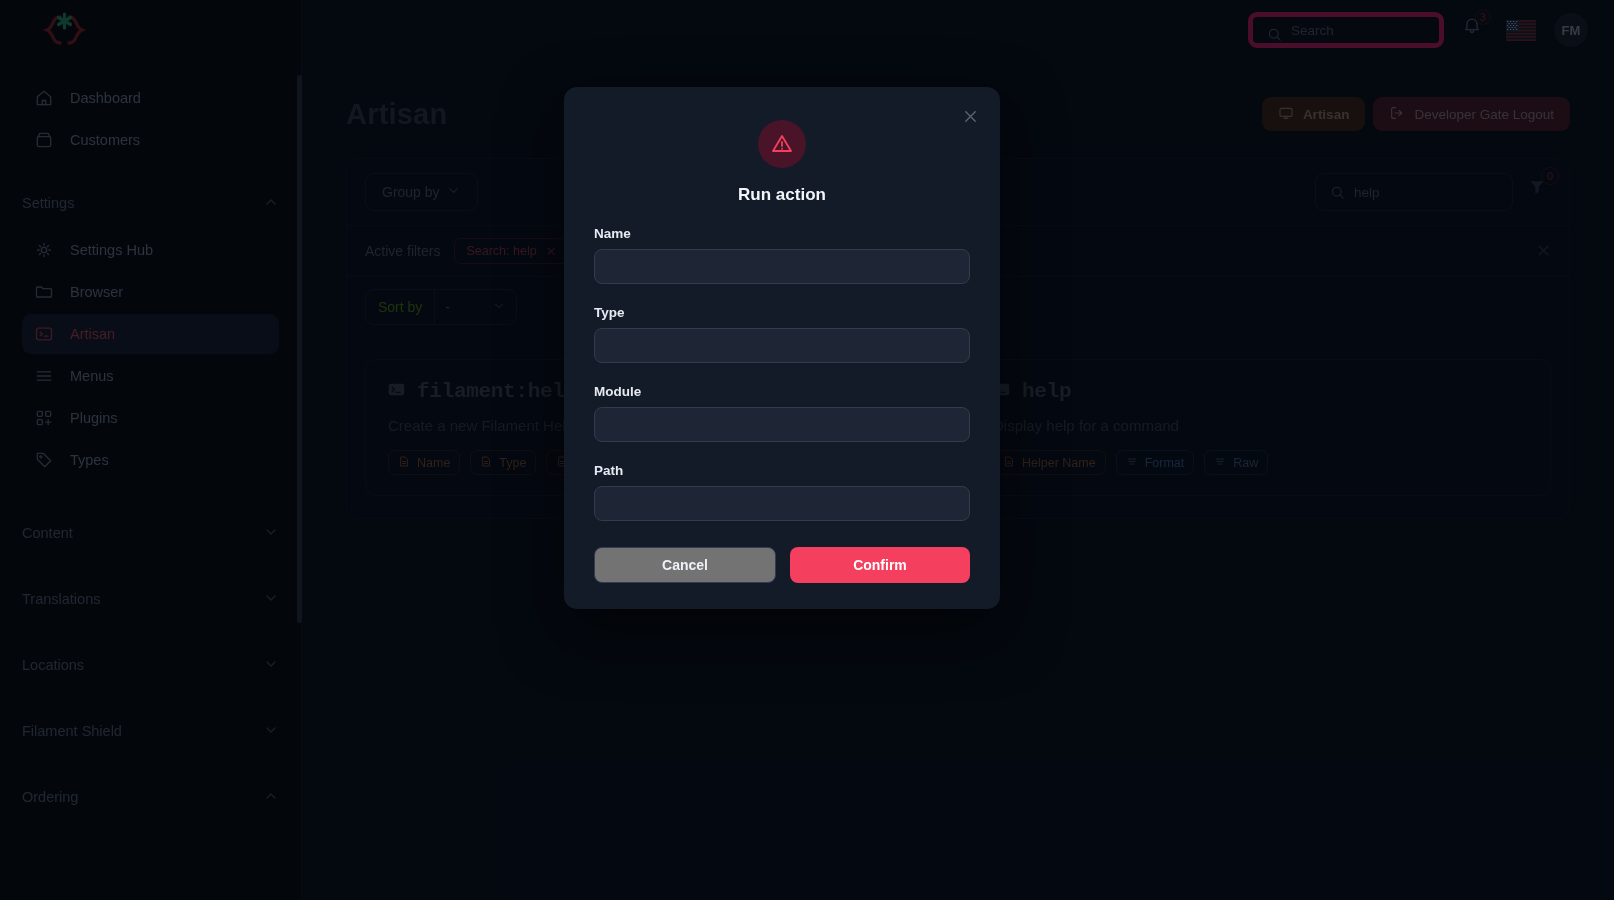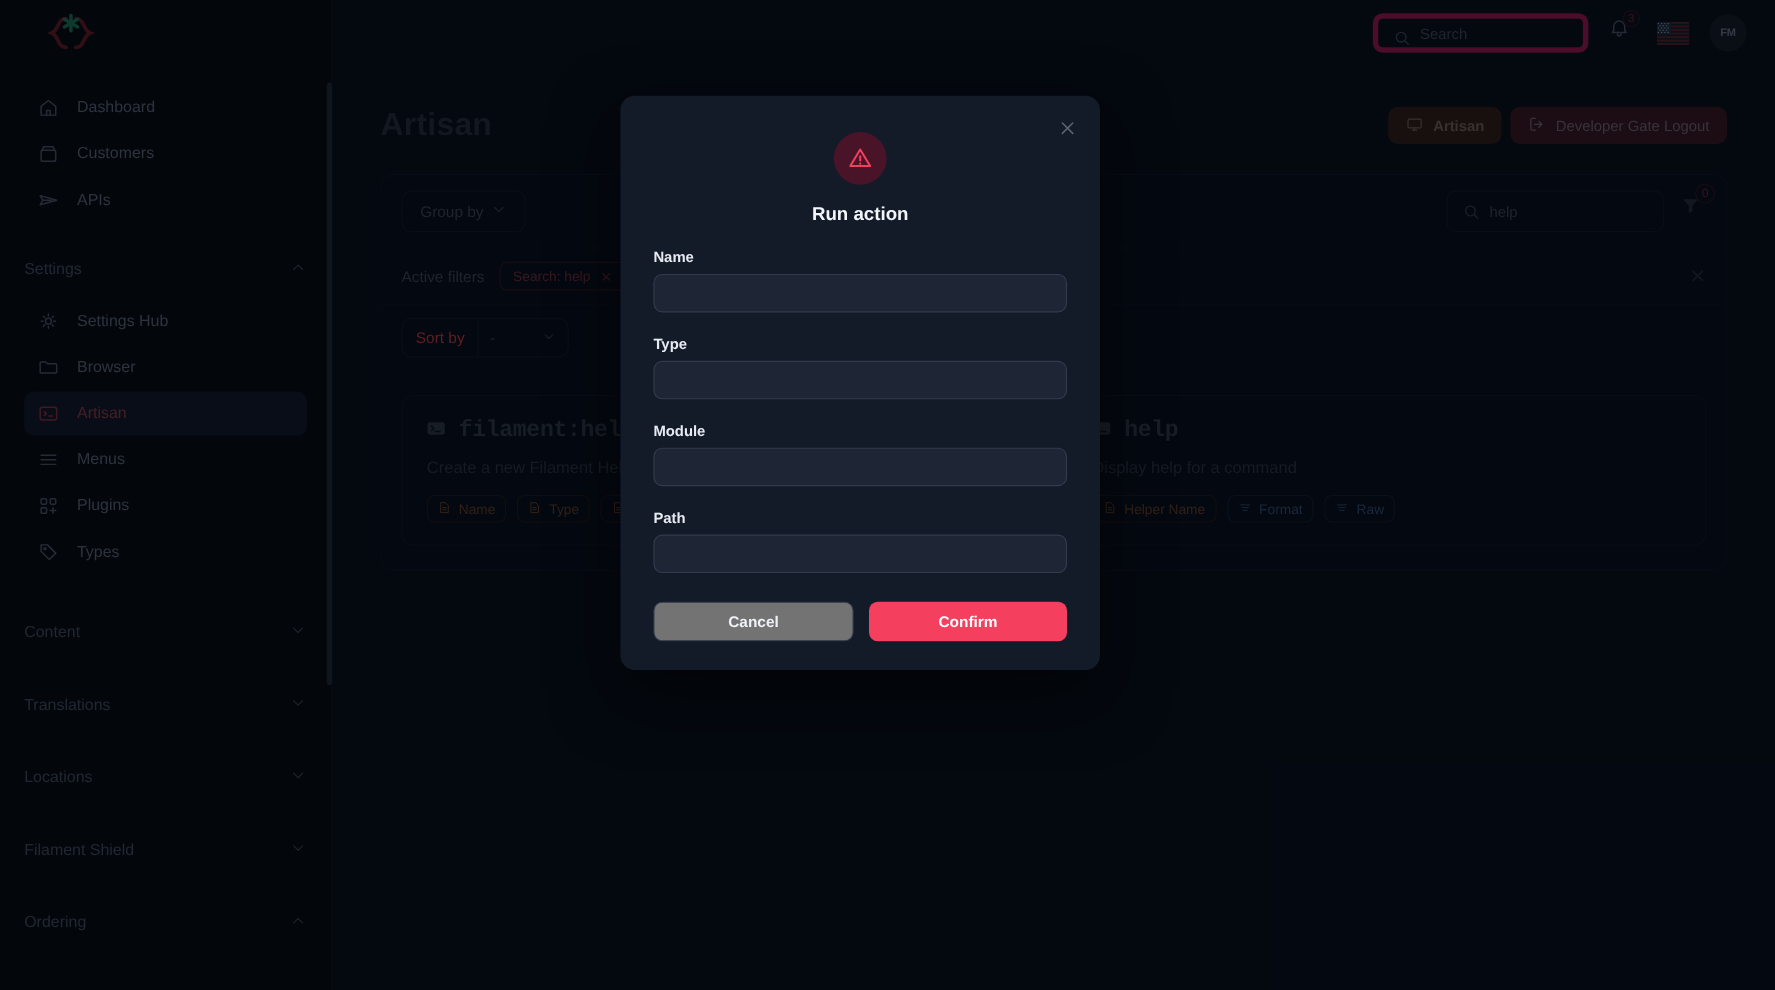--- a/index.html
+++ b/index.html
@@ -71,21 +71,21 @@
   .bell-badge {
     position: absolute; left: 13px; top: -6px;
     min-width: 16px; height: 16px; padding: 0 3px;
     border: 1px solid #3a1320; border-radius: 8px;
     color: #8d2336; font-size: 10.5px; line-height: 14px; text-align: center;
     background: #0b0f19;
   }
   .flag { width: 30px; height: 21px; position: relative; overflow: hidden; border-radius: 1px; cursor:pointer;}
   .avatar {
     width: 34px; height: 34px; border-radius: 50%;
-    background: #151b27; color: #8892a3; font-size: 10px; font-weight: 600;
+    background: #151b27; color: #8892a3; font-size: 13px; font-weight: 600;
     display:flex; align-items:center; justify-content:center; cursor:pointer;
   }
 
   
   .page { position: absolute; left: 302px; top: 60px; right: 0; bottom: 0; padding: 28px 44px 0 44px; }
   .page-head { display:flex; align-items:center; justify-content:space-between; height: 52px; }
   .page-title { font-size: 29px; font-weight: 700; color: #2c3443; letter-spacing: .2px; }
   .head-actions { display:flex; gap: 8px; }
   .btn-output {
     display:flex; align-items:center; gap: 9px; height: 34px; padding: 0 16px;
@@ -133,21 +133,21 @@
     display:flex; align-items:center; gap: 9px; height: 26px; padding: 0 11px;
     border: 1px solid #3a1722; border-radius: 7px; color: #8c3243; font-size: 12.5px;
   }
   .chip .x { color:#6e2a37; font-size: 13px; cursor:pointer; }
   .x-close { color:#262f3e; font-size: 18px; cursor:pointer; line-height: 1; }
   .panel-row3 { border-top: 1px solid #0e1524; padding: 12px 18px; }
   .sortby {
     display:flex; align-items:center; height: 36px;
     border: 1px solid #141c2c; border-radius: 9px; width: 152px;
   }
-  .sortby .lbl { color:#ef4444; font-size: 14px; padding: 0 12px; }
+  .sortby .lbl { color:#4d7c0f; font-size: 14px; padding: 0 12px; }
   .sortby .val {
     flex: 1; display:flex; align-items:center; justify-content: space-between;
     border-left: 1px solid #141c2c; height: 100%; padding: 0 10px; color:#49536a; font-size:14px;
   }
   .sortby .val svg { width:14px;height:14px;stroke:#39435a;fill:none;stroke-width:1.8;stroke-linecap:round;stroke-linejoin:round; }
 
   .cards { display:flex; gap: 24px; margin-top: 22px; padding: 0 18px 22px 18px; }
   .cmd-card {
     flex: 1; border: 1px solid #101827; border-radius: 11px; padding: 20px 22px; background:#070d18;
   }
@@ -235,29 +235,20 @@
       <div class="nav-item">
         <span class="ico">
           <svg viewBox="0 0 24 24">
               <rect x="4" y="8" width="16" height="12" rx="2"></rect>
               <path d="M5 8 L7 4 h10 l2 4"></path>
             </svg>
         </span>
         <span>Customers</span>
       </div>
 
-      <div class="nav-item">
-        <span class="ico">
-          <svg viewBox="0 0 24 24">
-              <path d="M3 7 L21 12 L3 17 L6 12 Z"></path>
-              <path d="M6 12 h9"></path>
-            </svg>
-        </span>
-        <span>APIs</span>
-      </div>
 
       <div class="nav-gap"></div>
 
       <div class="nav-group">
         <span>Settings</span>
         <span class="chev">
           <svg viewBox="0 0 24 24">
               <path d="M6 15 L12 9 L18 15"></path>
             </svg>
         </span>

